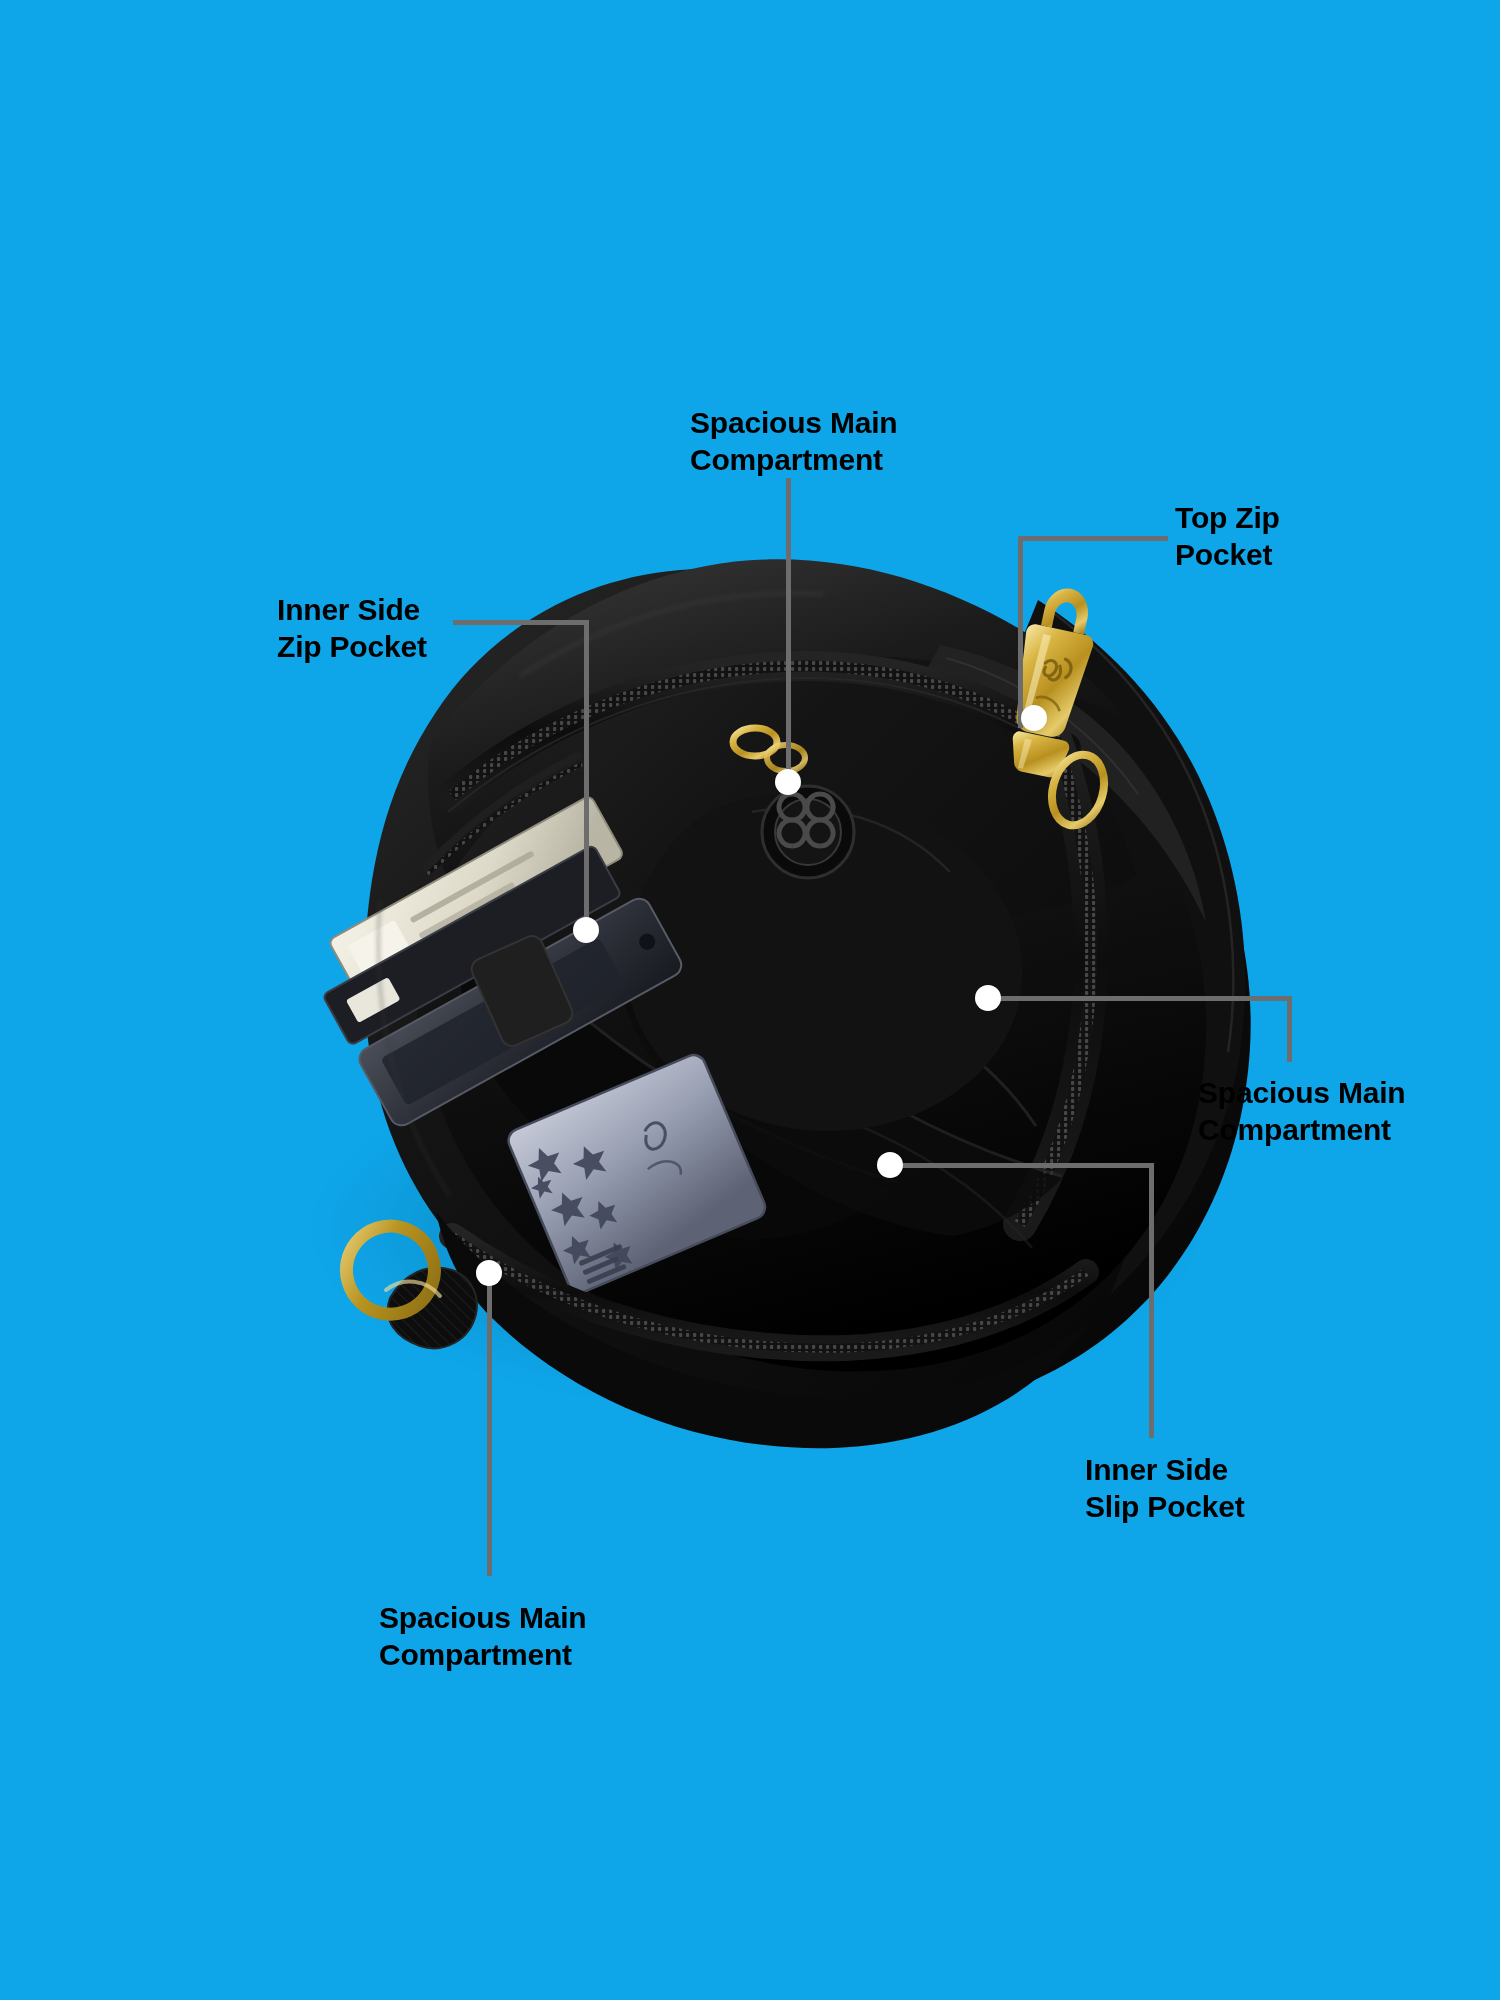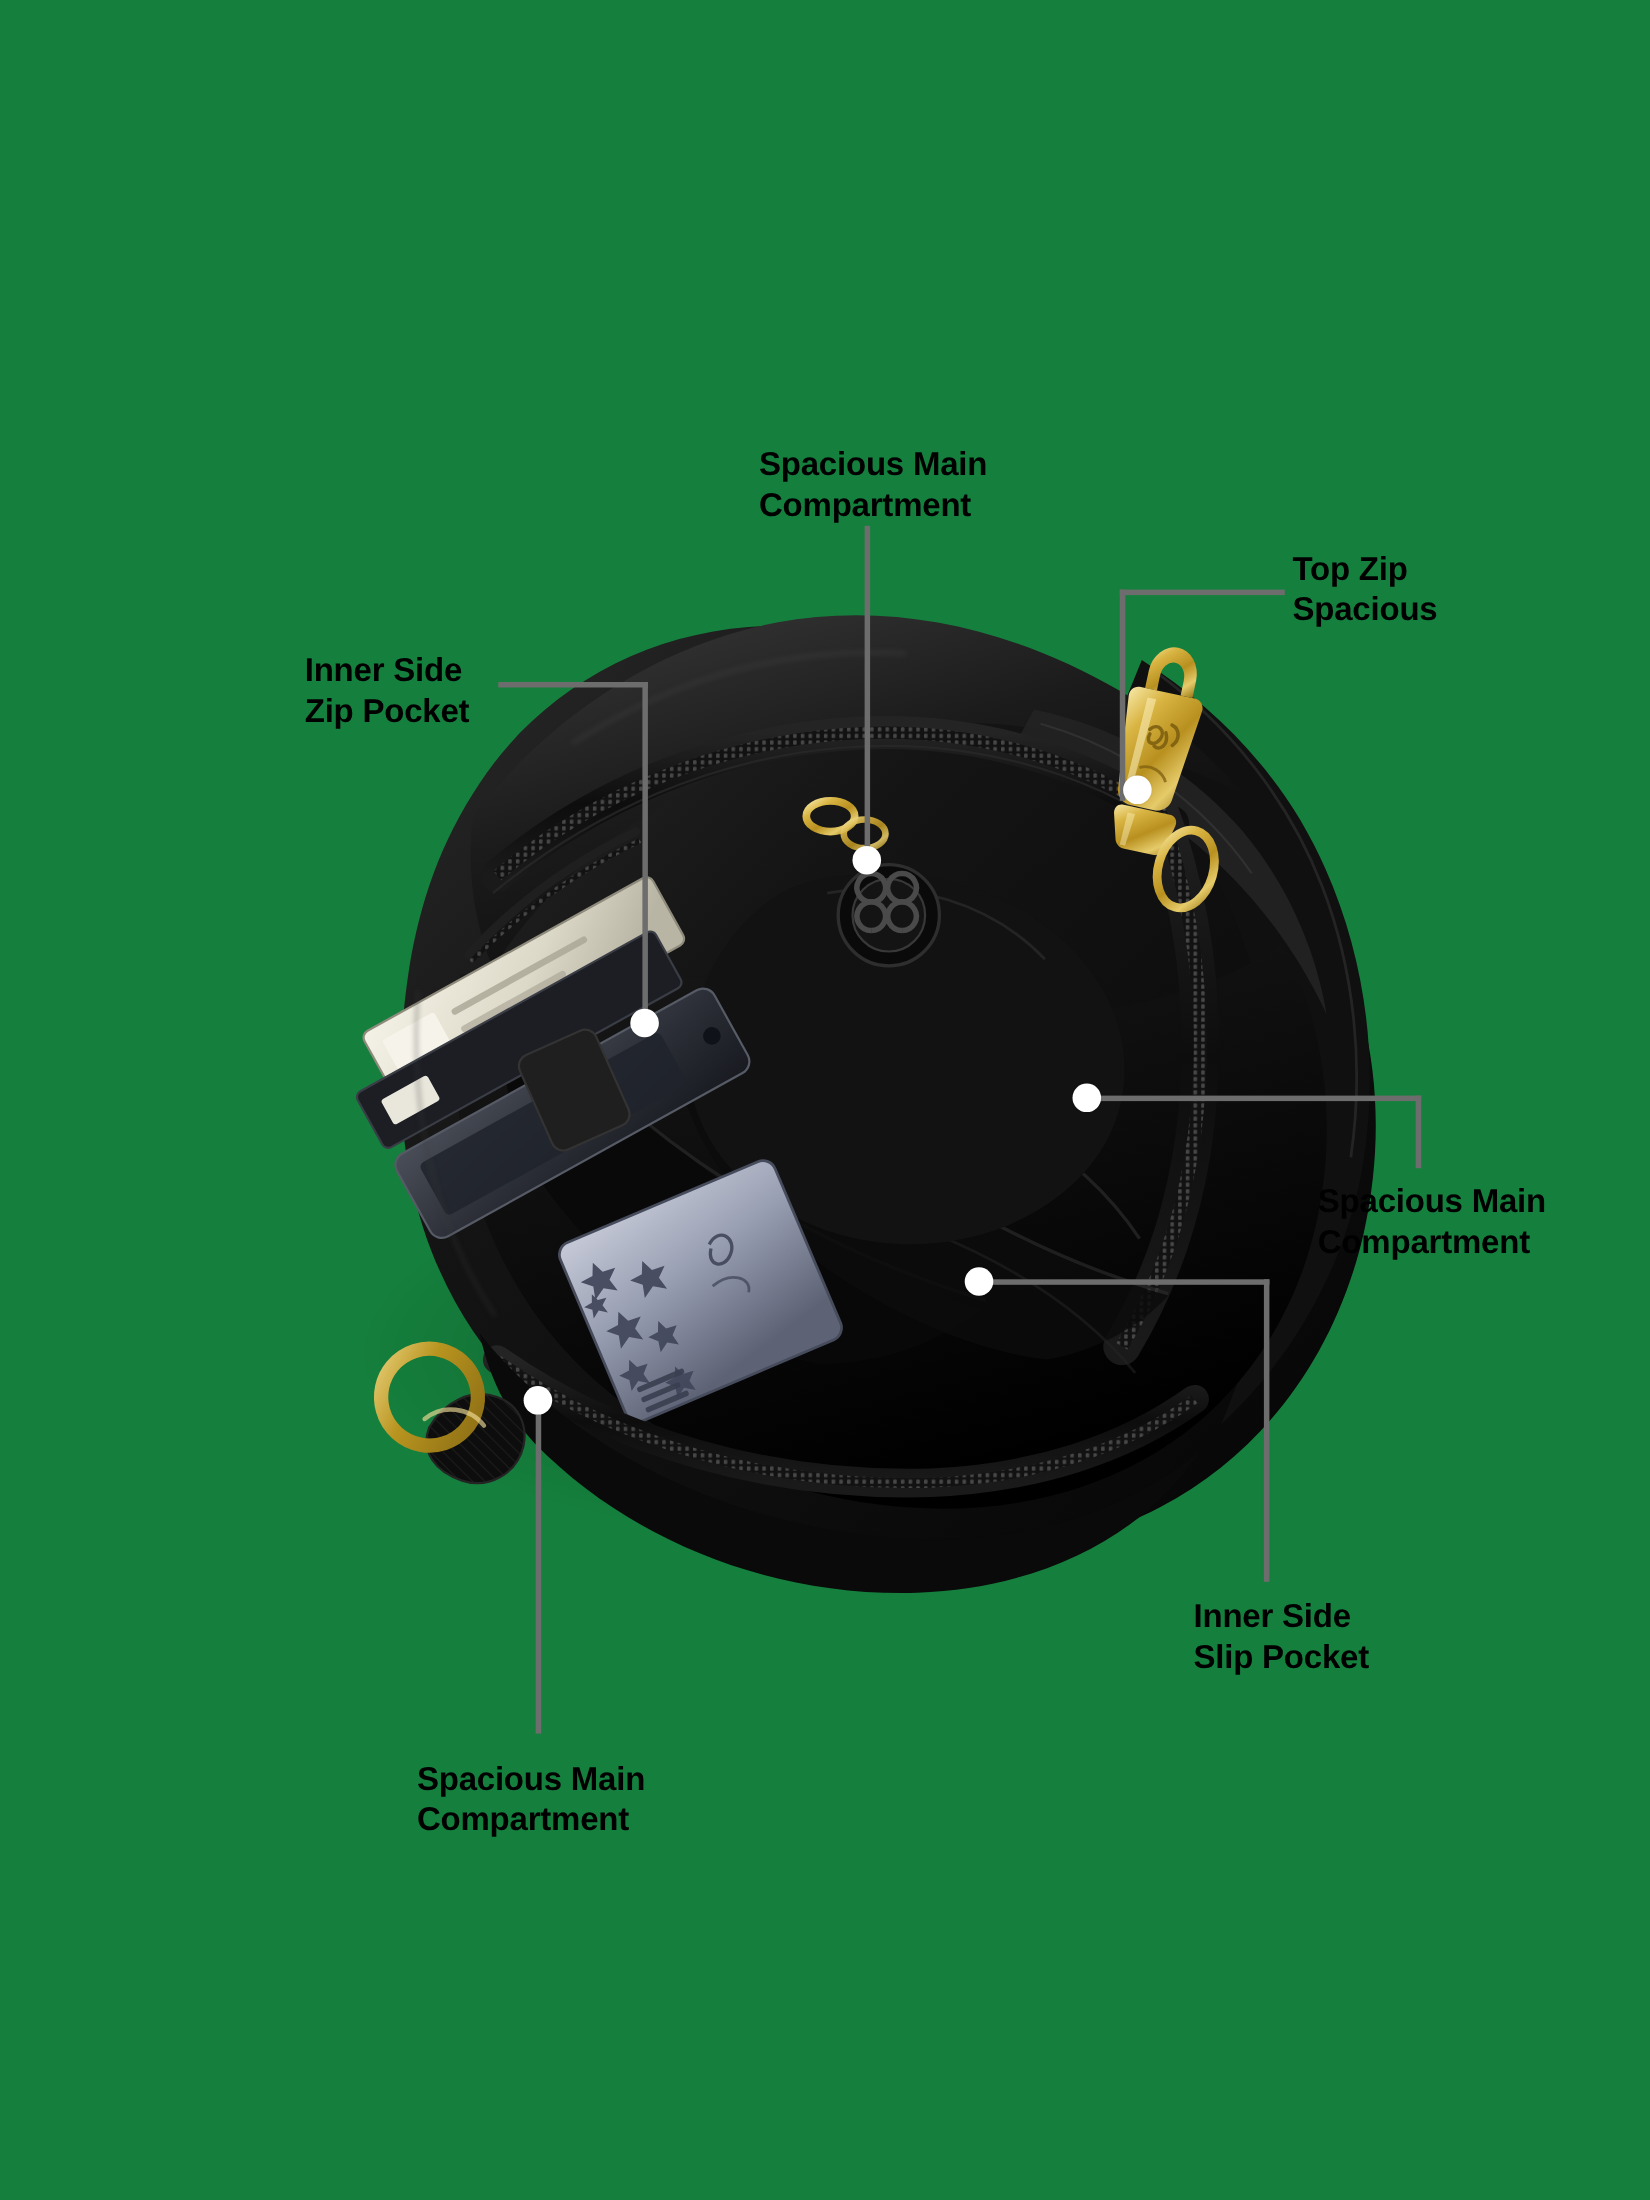--- a/index.html
+++ b/index.html
@@ -4,21 +4,21 @@
 <style>
   html, body {
     margin: 0;
     padding: 0;
     background: #ffffff;
   }
   #stage {
     position: relative;
     width: 1500px;
     height: 2000px;
-    background: #15803d;
+    background: #0ea5e9;
     overflow: hidden;
     font-family: "Liberation Sans", sans-serif;
     text-decoration: underline;
   }
 
   
   .callout {
     position: absolute;
     font-family: "Liberation Sans", sans-serif;
     font-weight: bold;
@@ -370,21 +370,21 @@
   <div class="leader-v" style="left:1149px; top:1163px; height:275px;"></div>
   <div class="dot" style="left:877px; top:1152px;"></div>
 
   <div class="leader-v" style="left:487px; top:1280px; height:296px;"></div>
   <div class="dot" style="left:476px; top:1260px;"></div>
 
   <div class="callout al-left" style="left:690px; top:405px;">Spacious Main
 Compartment</div>
 
   <div class="callout al-left" style="left:1175px; top:500px;">Top Zip
-Spacious</div>
+Pocket</div>
 
   <div class="callout al-left" style="left:277px; top:592px;">Inner Side
 Zip Pocket</div>
 
   <div class="callout al-left" style="left:1198px; top:1075px;">Spacious Main
 Compartment</div>
 
   <div class="callout al-left" style="left:1085px; top:1452px;">Inner Side
 Slip Pocket</div>
 

